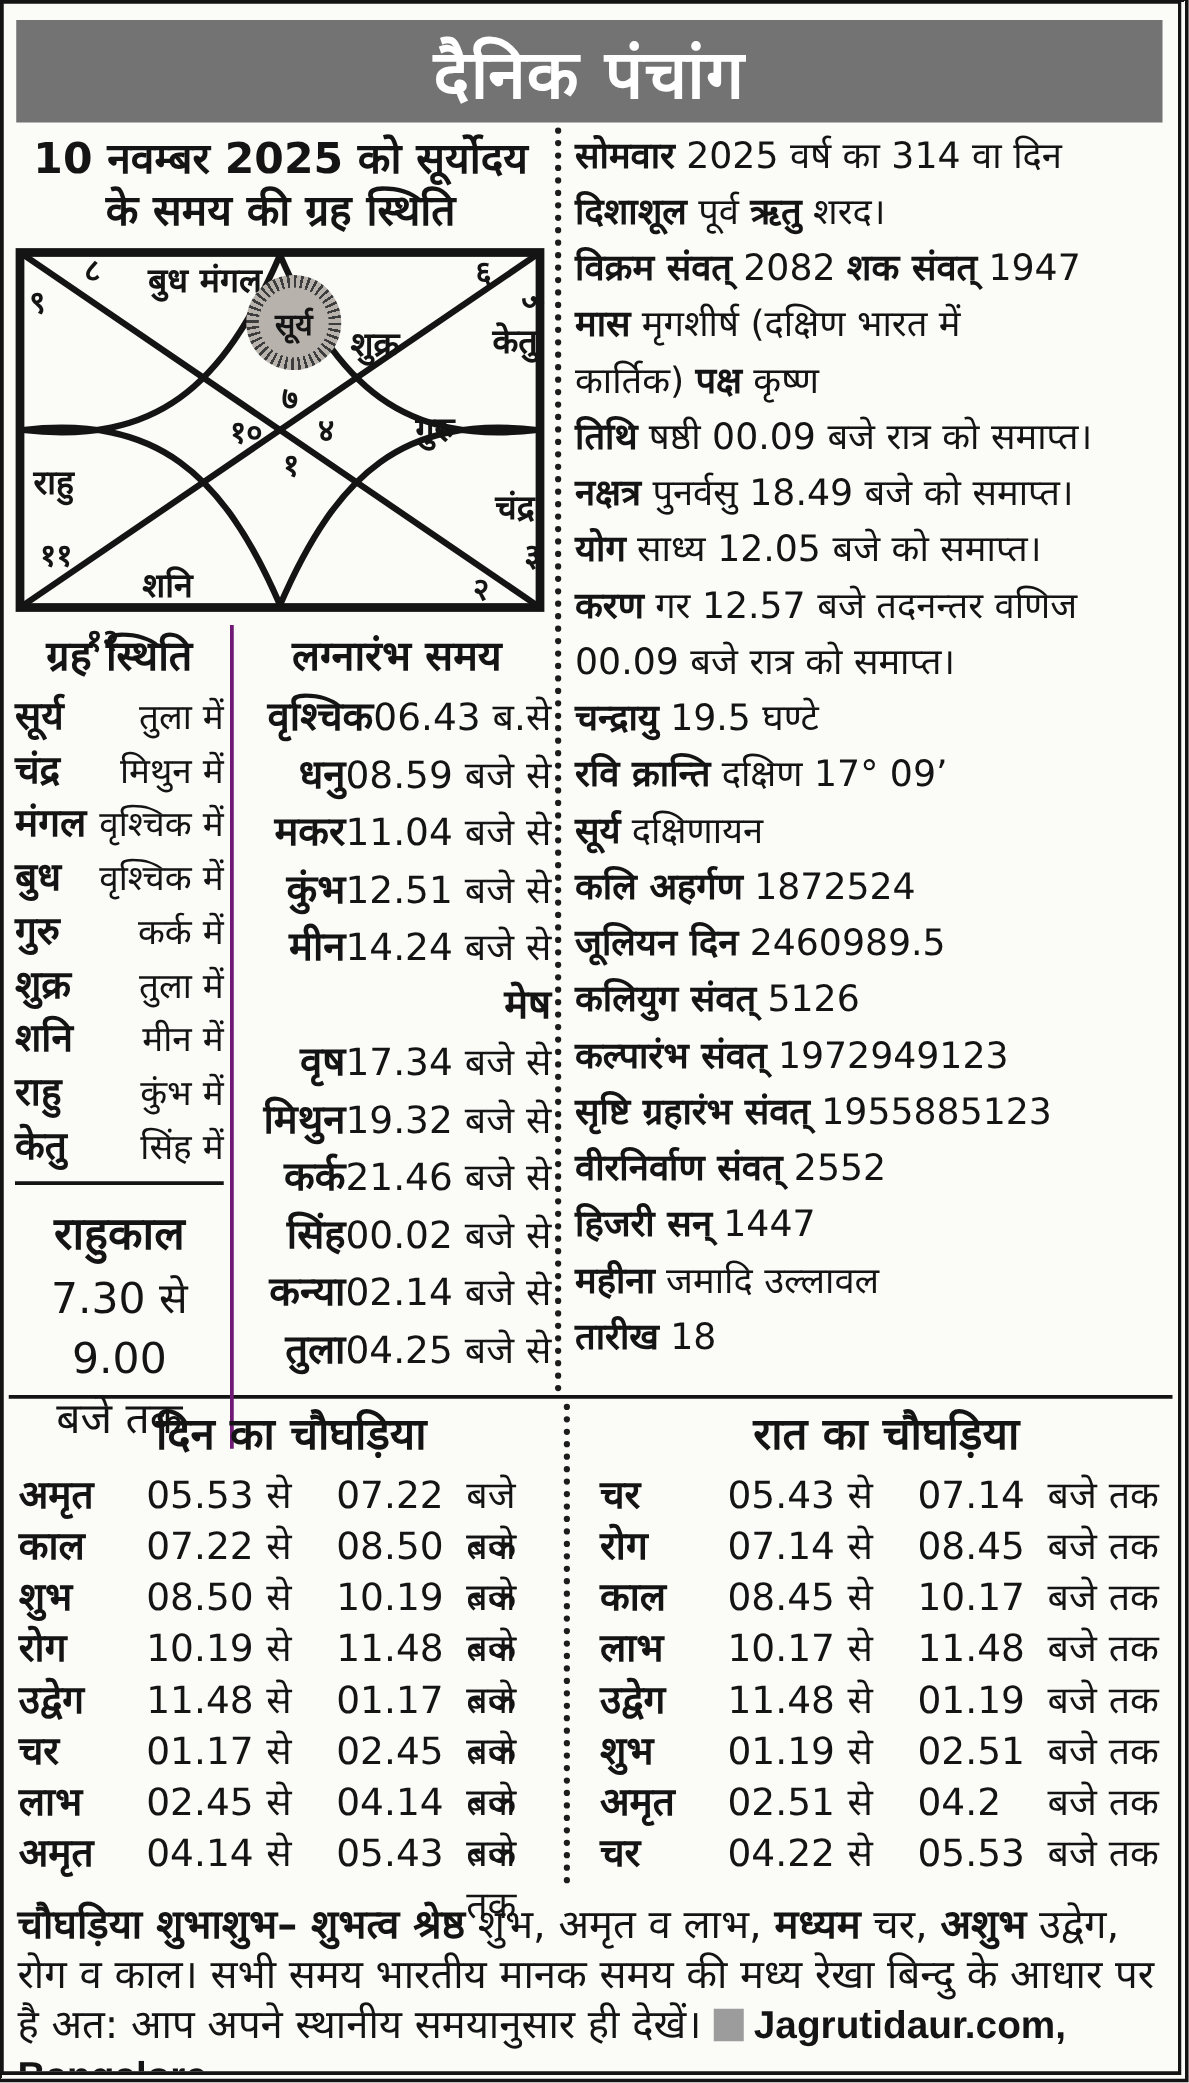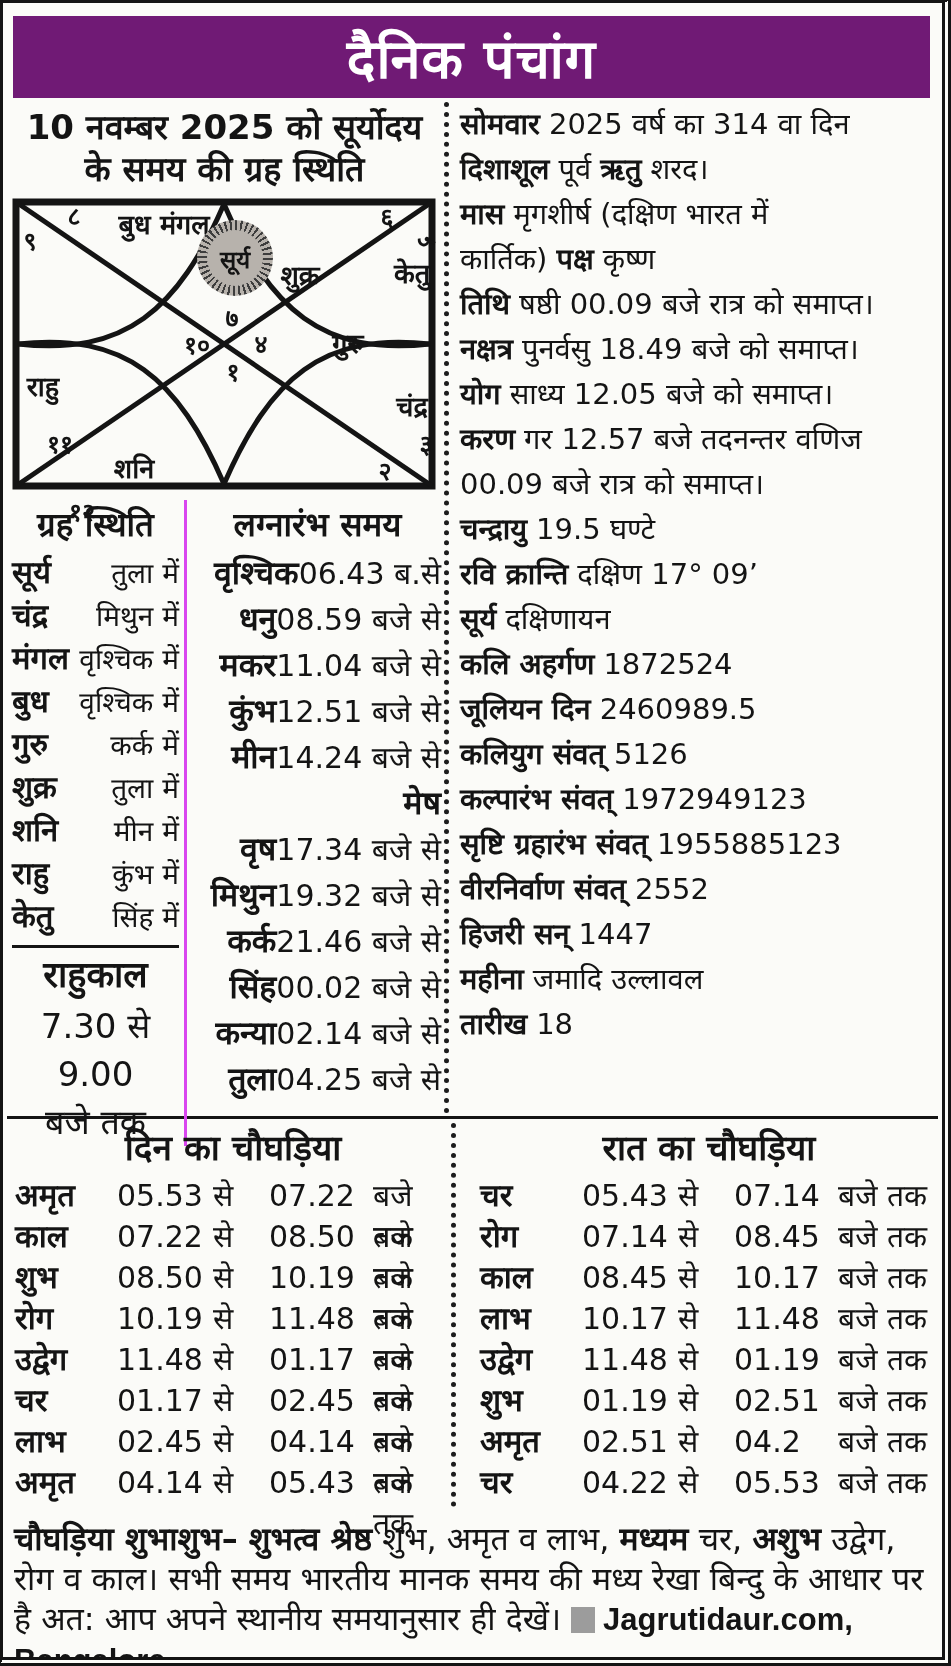--- a/index.html
+++ b/index.html
@@ -3,21 +3,21 @@
 <meta charset="utf-8">
 <style>
   html,body{margin:0;padding:0;background:#ffffff;}
   .page{
     position:relative;width:951px;height:1666px;box-sizing:border-box;
     background:#fbfbf8;color:#141414;
     border:3px solid #141414;border-right:9px double #141414;border-bottom:9px double #141414;
     font-family:"DejaVu Sans","Liberation Sans",sans-serif;overflow:hidden;
   }
   
-  .header{margin:13px 12px 0 10px;height:82px;background:#701a75;
+  .header{margin:13px 12px 0 10px;height:82px;background:#737373;
           display:flex;align-items:center;justify-content:center;}
   .header .t{color:#ffffff;font-size:54px;font-weight:700;letter-spacing:1px;}
   
   .cols{display:flex;height:1016px;margin-top:2px;}
   .colL{width:440px;box-sizing:border-box;padding:2px 0 0 9px;}
   .divV{width:0;border-left:5px dotted #1c1c1c;margin:2px 1px;}
   .colR{flex:1;box-sizing:border-box;padding:2px 8px 0 10px;}
   .lheading{font-weight:700;font-size:34px;text-align:center;line-height:42px;margin:4px 6px 8px 0;}
   
   .chart{position:relative;width:424px;height:292px;margin-top:4px;}
@@ -26,27 +26,27 @@
   .num{position:absolute;transform:translate(-50%,-50%);font-weight:600;font-size:25px;}
   .rot{transform:translate(-50%,-50%) rotate(-55deg);}
   .sun{position:absolute;left:185px;top:22px;width:76px;height:76px;border-radius:50%;
        background:repeating-conic-gradient(#3d3d3d 0deg 3.5deg,#b7b2ac 3.5deg 9deg);
        display:flex;align-items:center;justify-content:center;}
   .sun .inner{width:56px;height:56px;border-radius:50%;background:#b7b2ac;
        display:flex;align-items:center;justify-content:center;font-weight:700;font-size:24px;}
   
   .subcols{display:flex;margin-top:10px;}
   .grahcol{width:172px;box-sizing:border-box;padding-right:5px;}
-  .lagnacol{flex:1;box-sizing:border-box;border-left:3px solid #d946ef;padding-left:7px;padding-right:2px;}
+  .lagnacol{flex:1;box-sizing:border-box;border-left:3px solid #701a75;padding-left:7px;padding-right:2px;}
   .subtitle{font-weight:700;font-size:33px;text-align:center;height:50px;line-height:50px;}
   .grow{display:flex;justify-content:space-between;align-items:baseline;height:43px;font-size:28px;}
   .grow b{font-size:31px;}
   .lrow{display:flex;justify-content:flex-end;align-items:baseline;height:46px;font-size:30px;}
   .lrow b{font-size:32px;}
-  .rahukal{border-top:3px solid #141414;margin-top:8px;padding-top:0;text-align:center;}
+  .rahukal{border-top:3px solid #141414;margin-top:8px;padding-top:13px;text-align:center;}
   .rahukal .rt{font-weight:700;font-size:36px;line-height:54px;}
   .rahukal .rv{font-size:34px;line-height:48px;}
   
   .rline{font-size:29px;line-height:45px;}
   .rline b{margin-right:9px;}
   .rline span{margin-right:9px;}
   
   .hrMain{border-top:3px solid #141414;margin:0 4px;}
   .tables{display:flex;height:392px;}
   .tday{width:448px;box-sizing:border-box;padding:4px 0 0 12px;}
@@ -101,21 +101,21 @@
         </div>
         <div class="hl" style="left:288px;top:76px;">शुक्र</div>
         <div class="hl" style="left:400px;top:74px;">केतु</div>
         <div class="num" style="left:220px;top:119px;">७</div>
         <div class="num" style="left:185px;top:146px;">१०</div>
         <div class="num" style="left:249px;top:145px;">४</div>
         <div class="hl" style="left:336px;top:144px;">गुरु</div>
         <div class="num" style="left:221px;top:173px;">१</div>
         <div class="hl" style="left:31px;top:187px;">राहु</div>
         <div class="hl" style="left:400px;top:207px;">चंद्र</div>
-        <div class="num" style="left:48px;top:245px;">११</div>
+        <div class="num" style="left:33px;top:245px;">११</div>
         <div class="num" style="left:414px;top:245px;">३</div>
         <div class="num" style="left:70px;top:271px;margin-top:42px;">१२</div>
         <div class="hl" style="left:122px;top:269px;">शनि</div>
         <div class="num" style="left:373px;top:272px;">२</div>
       </div>
 
       <div class="subcols">
         <div class="grahcol">
           <div class="subtitle">ग्रह स्थिति</div>
           <div class="grow">
@@ -211,20 +211,21 @@
             </div>
         </div>
       </div>
     </div>
 
     <div class="divV"></div>
 
     <div class="colR">
       <div class="rline"><b>सोमवार</b><span>2025 वर्ष का 314 वा दिन</span></div>
       <div class="rline"><b>दिशाशूल</b><span>पूर्व</span><b>ऋतु</b><span>शरद।</span></div>
+      <div class="rline"><b>विक्रम संवत्</b><span>2082</span><b>शक संवत्</b><span>1947</span></div>
       <div class="rline"><b>मास</b><span>मृगशीर्ष (दक्षिण भारत में कार्तिक)</span><b>पक्ष</b><span>कृष्ण</span></div>
       <div class="rline"><b>तिथि</b><span>षष्ठी 00.09 बजे रात्र को समाप्त।</span></div>
       <div class="rline"><b>नक्षत्र</b><span>पुनर्वसु 18.49 बजे को समाप्त।</span></div>
       <div class="rline"><b>योग</b><span>साध्य 12.05 बजे को समाप्त।</span></div>
       <div class="rline"><b>करण</b><span>गर 12.57 बजे तदनन्तर वणिज 00.09 बजे रात्र को समाप्त।</span></div>
       <div class="rline"><b>चन्द्रायु</b><span>19.5 घण्टे</span></div>
       <div class="rline"><b>रवि क्रान्ति</b><span>दक्षिण 17° 09’</span></div>
       <div class="rline"><b>सूर्य</b><span>दक्षिणायन</span></div>
       <div class="rline"><b>कलि अहर्गण</b><span>1872524</span></div>
       <div class="rline"><b>जूलियन दिन</b><span>2460989.5</span></div>

